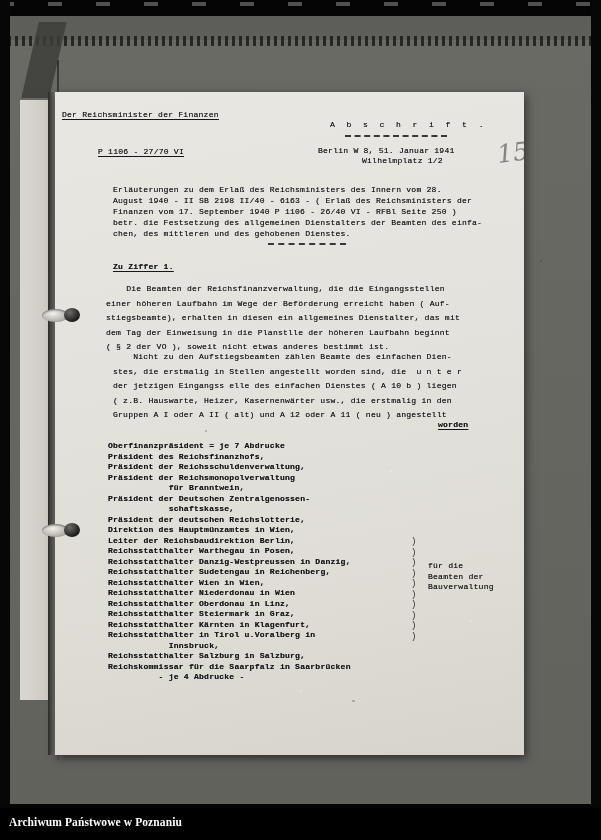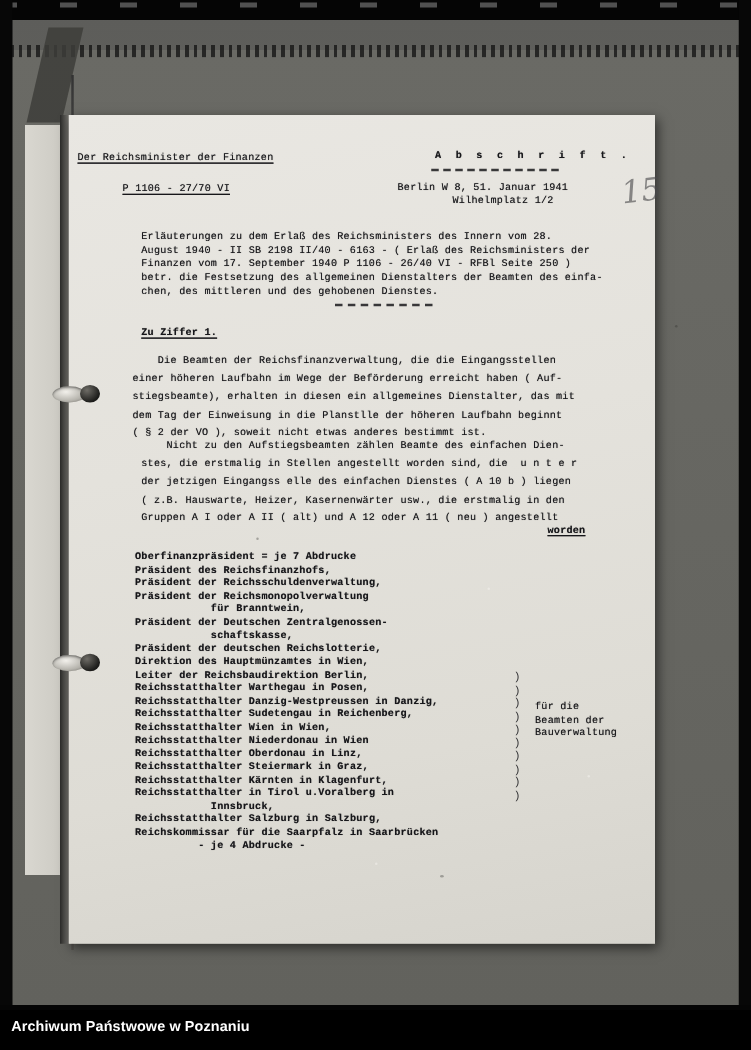--- a/index.html
+++ b/index.html
@@ -48,23 +48,23 @@
         box-shadow:inset 0 1px 2px rgba(0,0,0,.45);}
   .ring{position:absolute;width:16px;height:14px;border-radius:50%;
         background:radial-gradient(ellipse at 35% 30%,#6e6c66,#1c1c1a 70%);}
 
   
   .ink{position:absolute;color:#16161a;white-space:pre;letter-spacing:.2px;
        font-size:8.1px;line-height:10.35px;text-shadow:0 0 .6px rgba(0,0,0,.55);}
   .u{text-decoration:underline;text-underline-offset:1.5px;}
   .dashrule{position:absolute;border-top:2px dashed #1a1a1d;opacity:.85;}
 
-  .letterhead{left:62px;top:122px;}
+  .letterhead{left:62px;top:110px;}
   .filenum{left:98px;top:147px;}
-  .abschrift{left:348px;top:120px;letter-spacing:3.4px;font-weight:700;}
+  .abschrift{left:330px;top:120px;letter-spacing:3.4px;font-weight:400;}
   .place{left:318px;top:146px;}
   .preamble{left:113px;top:184px;line-height:11.1px;}
   .ziffer{left:113px;top:262px;font-weight:700;}
   .para1{left:106px;top:282px;line-height:14.5px;}
   .para2{left:113px;top:350px;line-height:14.5px;}
   .worden{left:438px;top:420px;font-weight:700;}
   .distrib{left:108px;top:441px;line-height:10.5px;font-weight:bold;}
   .bracketnote{left:428px;top:561px;line-height:10.6px;text-align:left;}
 
   
@@ -76,21 +76,21 @@
   .brace{position:absolute;left:411px;top:537px;width:20px;height:108px;
          color:#1d1d20;font-size:9px;line-height:10.5px;white-space:pre;opacity:.9;}
 
   
   .spec{position:absolute;background:#f6f4ef;border-radius:50%;opacity:.5;}
   .dust{position:absolute;background:#2d2d2c;border-radius:50%;opacity:.35;}
 
   
   .caption{position:absolute;left:0;bottom:0;width:601px;height:32px;background:#000;}
   .caption span{position:absolute;left:9px;top:8px;color:#fff;font-size:11.5px;
-                font-family:Liberation Sans, sans-serif;font-weight:700;letter-spacing:.1px;}
+                font-family:Liberation Serif, serif;font-weight:700;letter-spacing:.1px;}
 </style>
 </head>
 <body>
 
 <div id="scan">
 
   <div class="backing"></div>
   <div class="backing b2"></div>
   <div class="backing-torn"></div>
 

